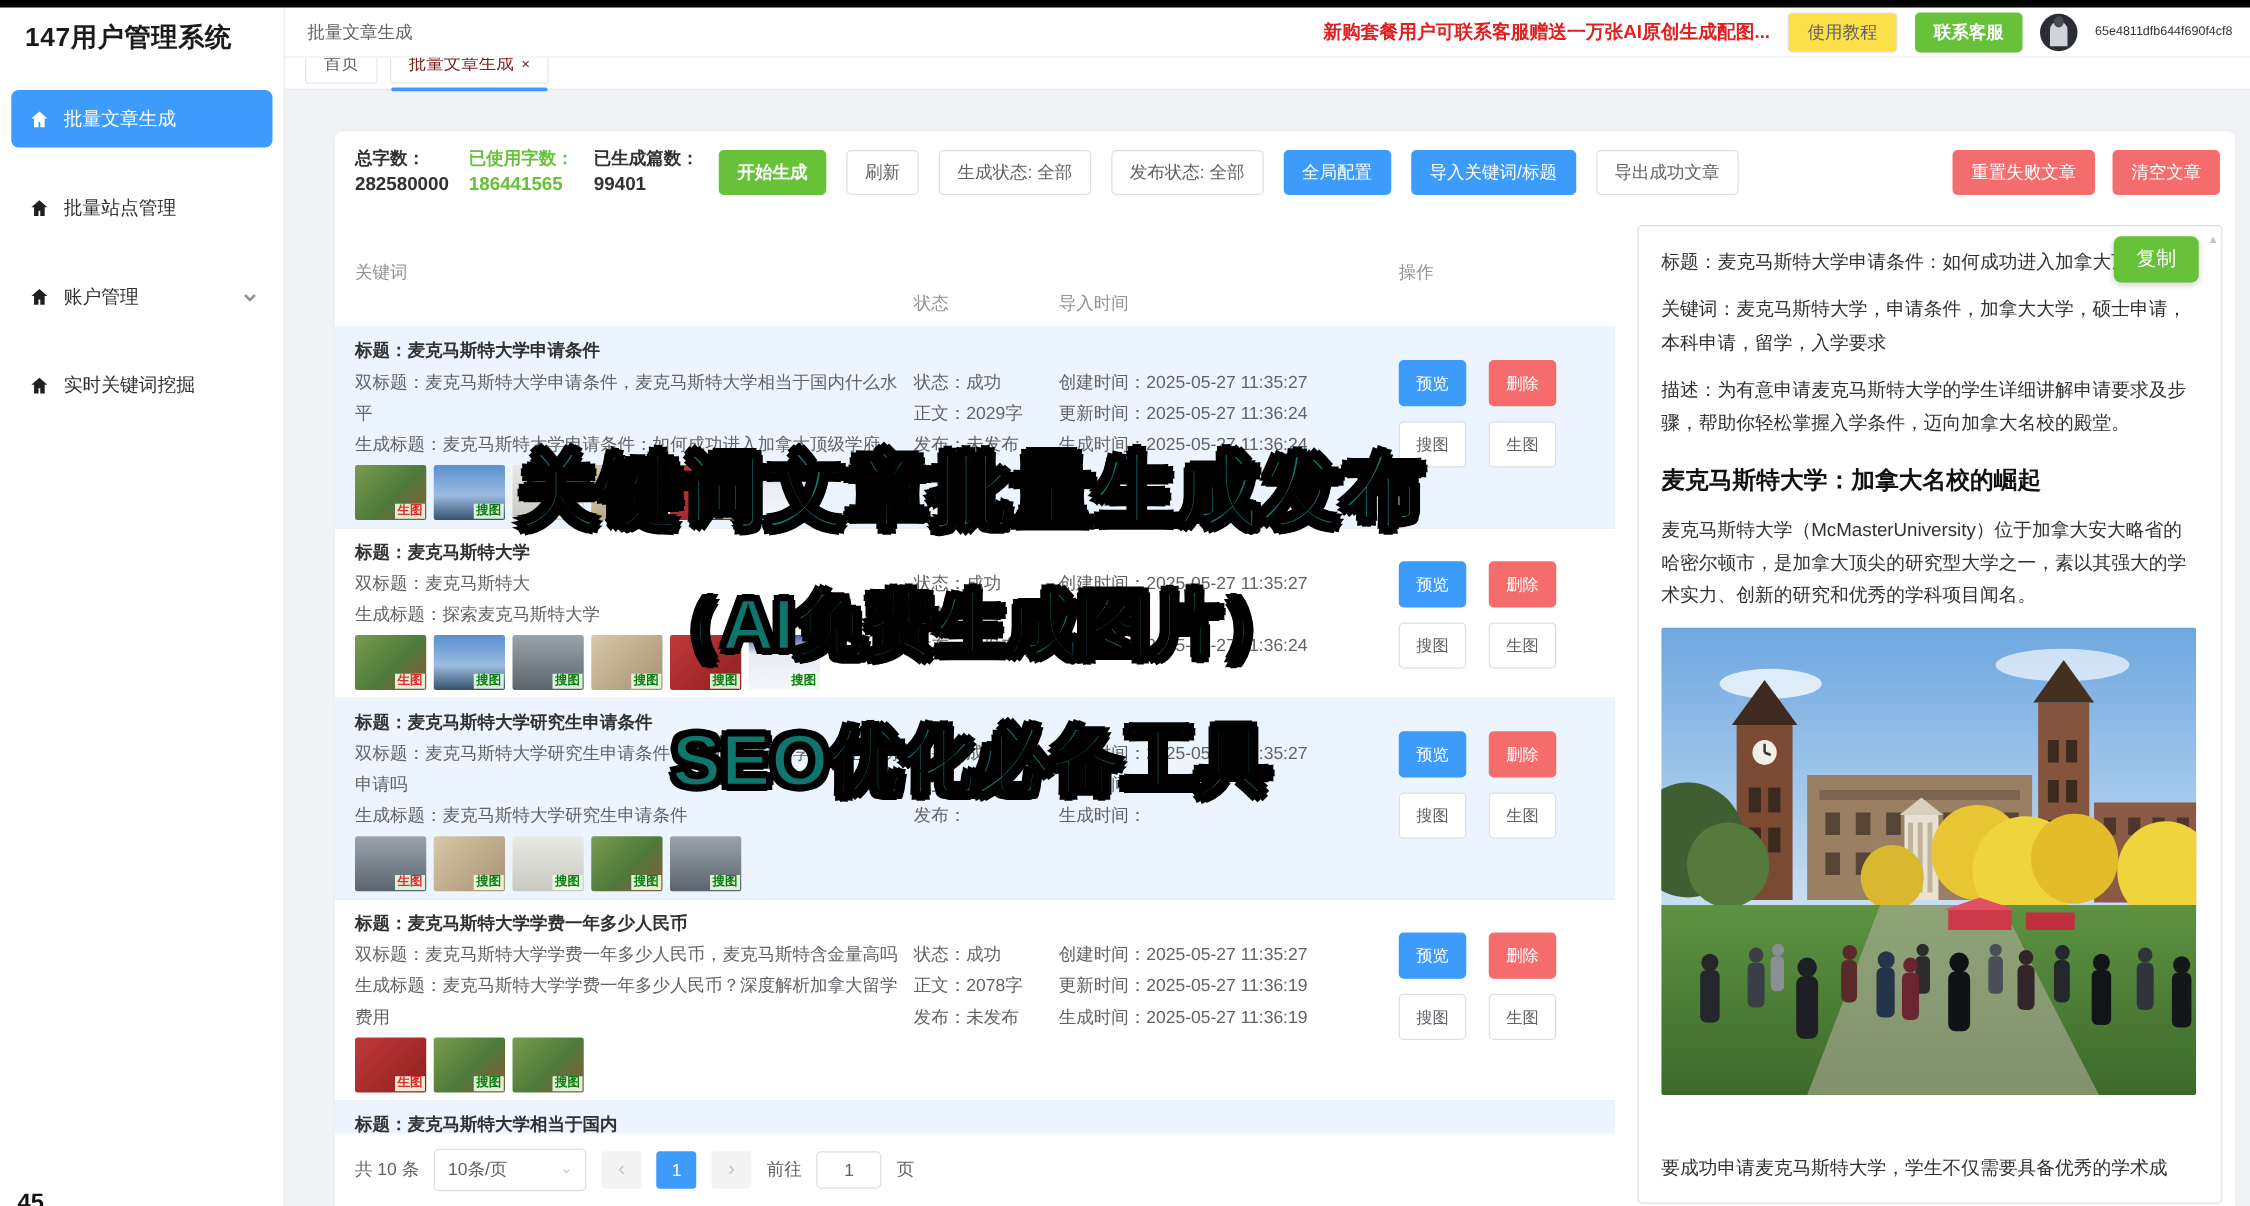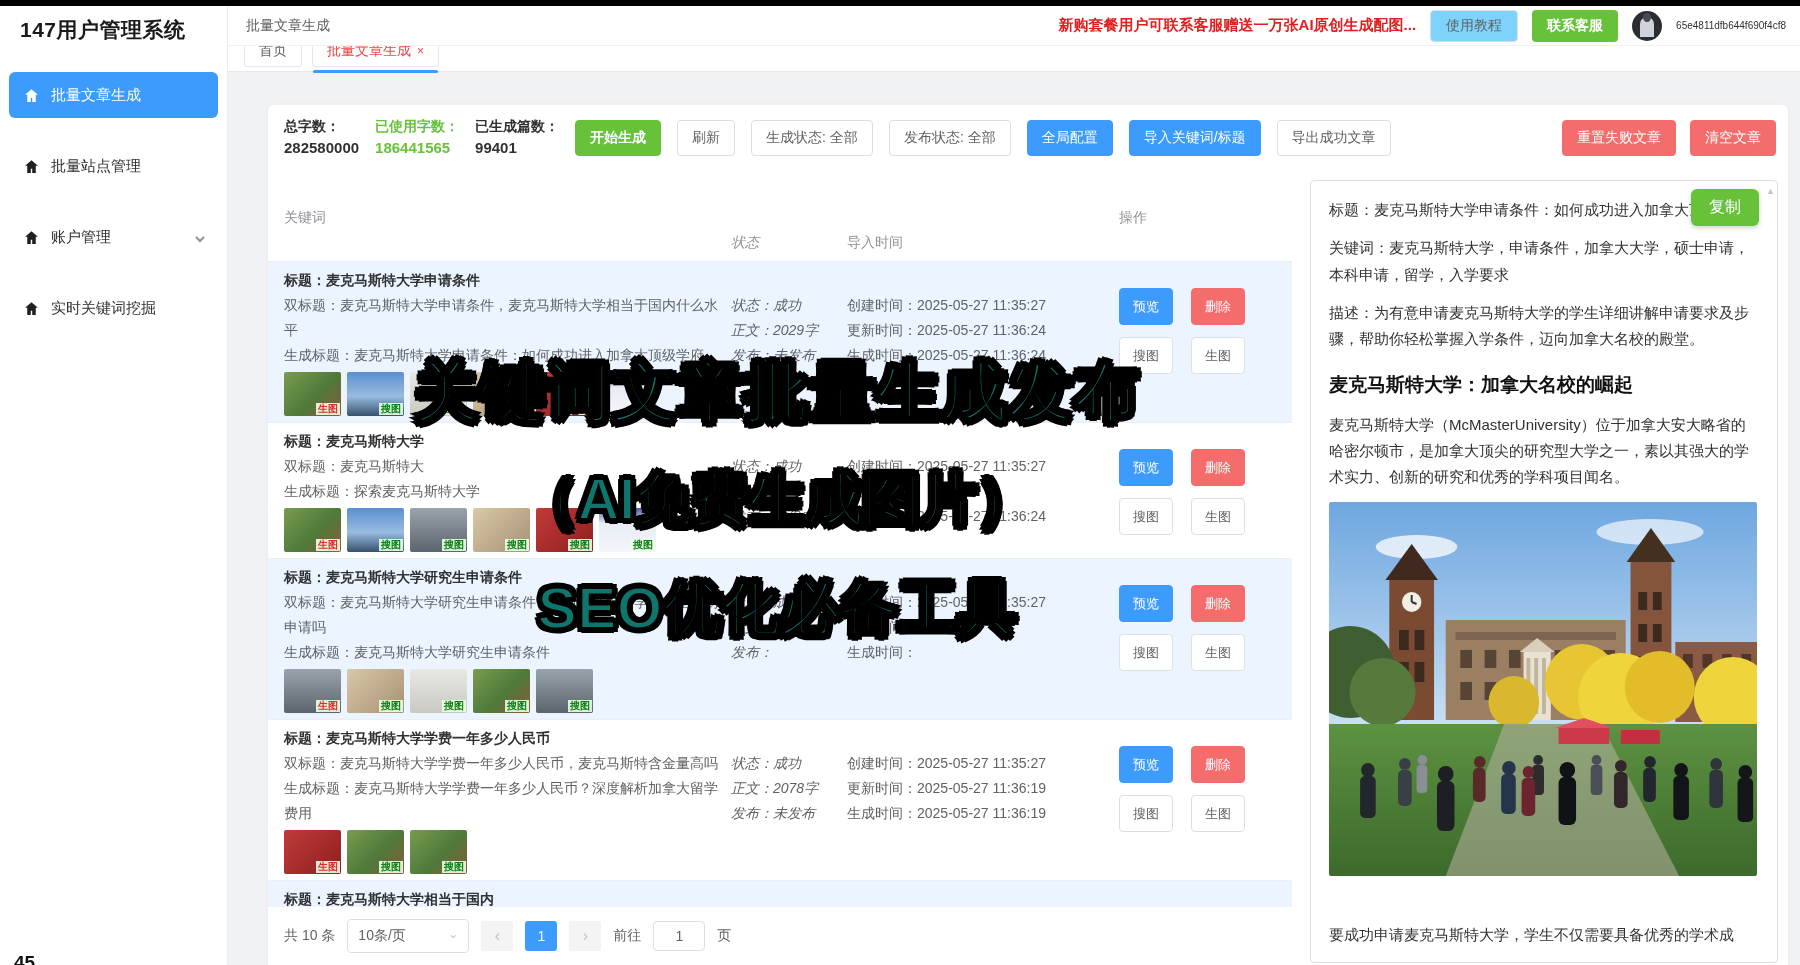--- a/index.html
+++ b/index.html
@@ -18,31 +18,31 @@
   .menu-item.active svg.home { fill:#fff; }
   .menu-item .chev { position:absolute; right:12px; width:12px; height:12px; }
   .menu-item .chev svg { width:12px; height:12px; stroke:#909399; fill:none; stroke-width:2; }
   .corner-num { position:absolute; left:14px; bottom:-9px; font-size:19px; font-weight:bold; color:#111; }
 
   
   .topbar { position:absolute; left:228px; top:0; right:0; height:46px; background:#fff; border-bottom:1px solid #f0f0f0; display:flex; align-items:center; padding:6px 14px 0 18px; z-index:5; }
   .breadcrumb { color:#606266; font-size:14px; }
   .topbar-right { margin-left:auto; display:flex; align-items:center; gap:14px; }
   .notice { color:#e01f1f; font-weight:bold; font-size:15px; }
-  .btn-tutorial { background:#7dd3fc; border:1px solid #dcdfe6; border-radius:4px; padding:6px 15px; color:#606266; font-size:14px; cursor:pointer; }
+  .btn-tutorial { background:#fde047; border:1px solid #dcdfe6; border-radius:4px; padding:6px 15px; color:#606266; font-size:14px; cursor:pointer; }
   .btn-contact { background:#5eb95e; background:#67c23a; border:none; border-radius:4px; padding:7px 15px; color:#fff; font-size:14px; font-weight:bold; cursor:pointer; }
   .avatar { width:30px; height:30px; border-radius:50%; background:#2c2c34; position:relative; overflow:hidden; }
   .avatar::after { content:""; position:absolute; left:8px; top:6px; width:14px; height:20px; border-radius:7px 7px 0 0; background:#cfd4da; }
   .avatar::before { content:""; position:absolute; left:11px; top:2px; width:8px; height:9px; border-radius:50%; background:#4a4a55; z-index:2; }
   .user-id { font-size:10px; color:#303133; }
 
   
   .tabbar { position:absolute; left:228px; top:30px; right:0; height:42px; background:#fff; border-bottom:1px solid #e4e7ed; display:flex; align-items:center; gap:10px; padding:0 0 0 16px; z-index:4; }
   .tab { border:1px solid #e4e7ed; border-radius:3px; padding:6px 14px; font-size:14px; color:#606266; cursor:pointer; background:#fff; position:relative; }
-  .tab.active { color:#ef4444;text-align:center; }
+  .tab.active { color:#7f1d1d;text-align:center; }
   .tab.active::after { content:""; position:absolute; left:0; right:0; bottom:-7px; height:3px; background:#3d9bfc; border-radius:2px; }
   .tab .x { margin-left:6px; font-size:12px; }
 
   
   .content { position:absolute; left:228px; top:88px; right:0; bottom:0; background:#f0f2f5; }
   .card { position:absolute; left:40px; top:17px; right:12px; bottom:0; background:#fff; border-radius:6px 6px 0 0; box-shadow:0 0 4px rgba(0,0,0,.04); }
 
   
   .stats-row { height:62px; display:flex; align-items:center; gap:16px; padding:4px 12px 0 16px; }
   .stat { line-height:1.5; }
@@ -53,21 +53,21 @@
   .btn.primary { background:#3d9bfc; border-color:#3d9bfc; color:#fff; }
   .btn.success { background:#67c23a; border-color:#67c23a; color:#fff; font-weight:bold; }
   .btn.danger { background:#f56c6c; border-color:#f56c6c; color:#fff; }
   .sel-box { border:1px solid #dcdfe6; border-radius:4px; padding:8px 14px; background:#fff; color:#606266; cursor:pointer; white-space:nowrap; }
   .danger-group { margin-left:auto; display:flex; gap:14px; }
 
   
   .table-wrap { position:absolute; left:0; top:95px; width:1024px; bottom:58px; overflow:hidden; }
   .t-head { display:flex; padding:9px 16px; color:#909399; font-size:14px; border-bottom:1px solid #ebeef5; }
   .col-kw { width:447px; padding-right:12px; }
-  .col-status { width:116px;font-style:italic; }
+  .col-status { width:116px; }
   .col-time { width:272px; }
   .col-actions { flex:1; }
   .t-row { display:flex; padding:6px 16px; border-bottom:1px solid #ebeef5; line-height:25px; color:#606266; }
   .t-row.alt { background:#ecf5ff; }
   .t-row .title { color:#303133; font-weight:bold; }
   .col-status, .col-time { padding-top:25px; }
   .thumbs { display:flex; gap:6px; margin-top:4px; }
   .th { width:57px; height:44px; border-radius:2px; position:relative; flex:0 0 auto; cursor:pointer; }
   .badge { position:absolute; right:1px; bottom:1px; font-size:10px; line-height:1; padding:1px 2px; background:rgba(235,255,230,.9); font-weight:bold; }
   .badge.gen { color:#e02b2b; }

